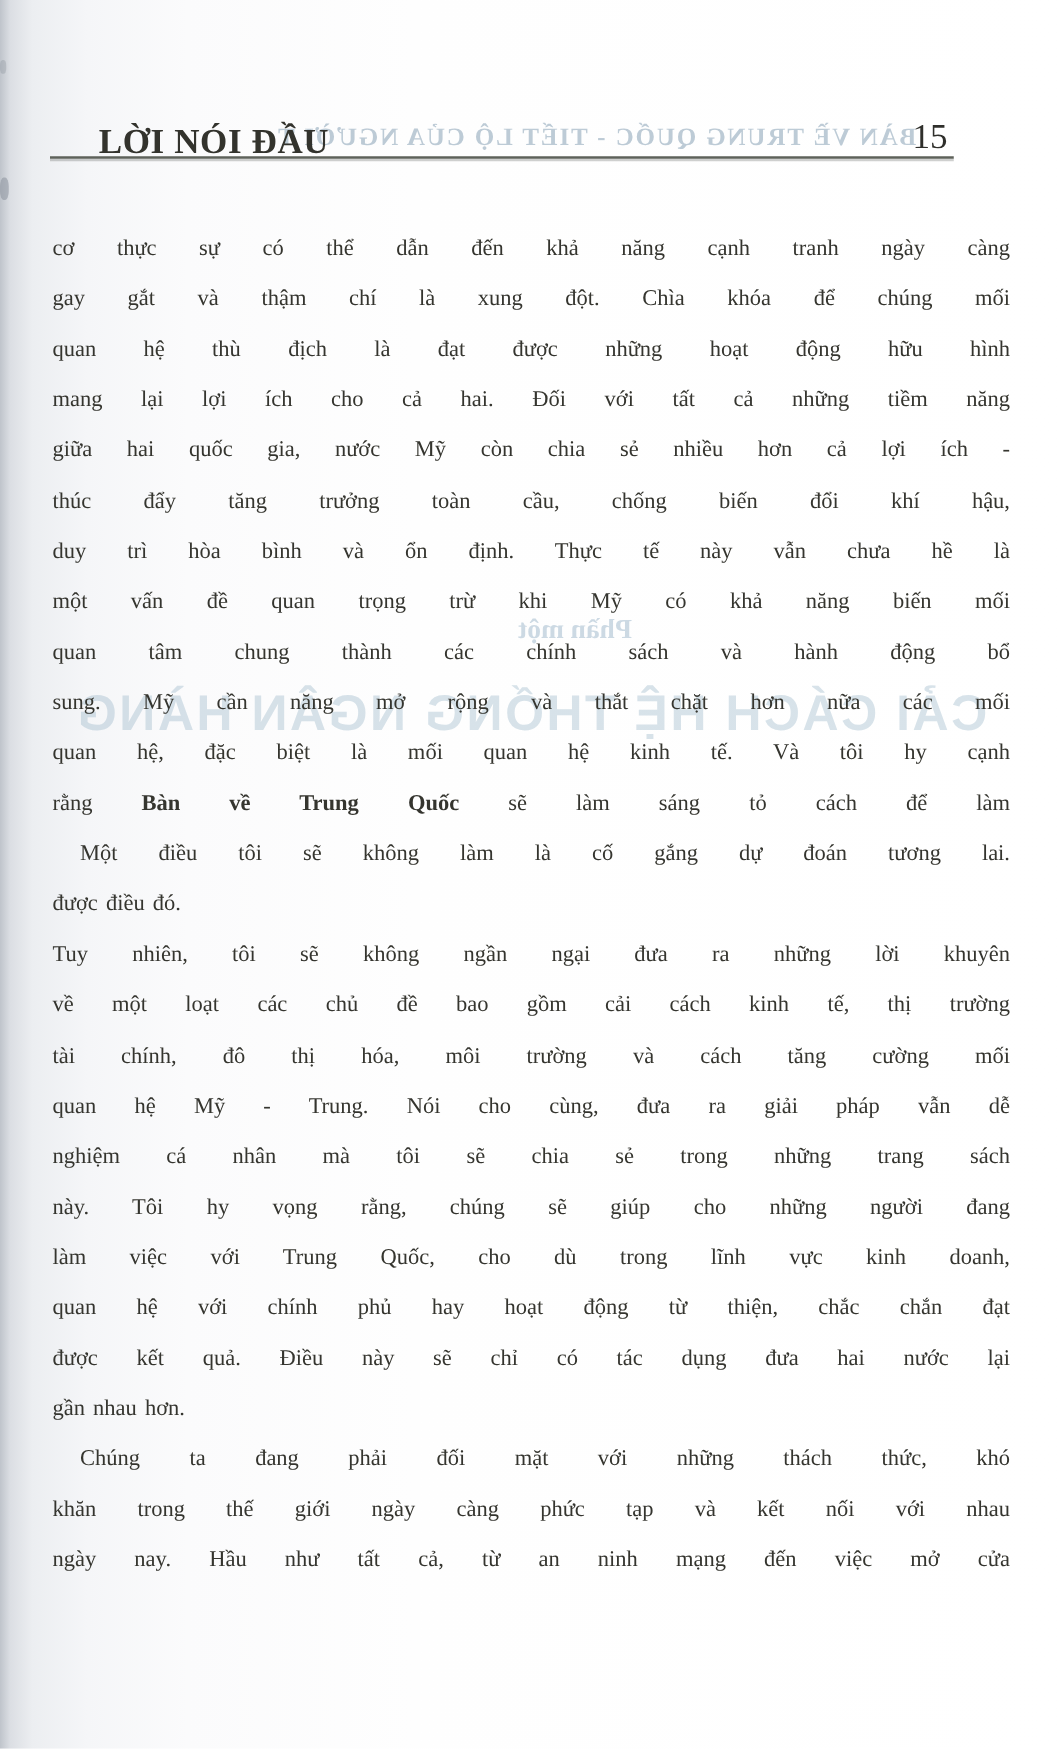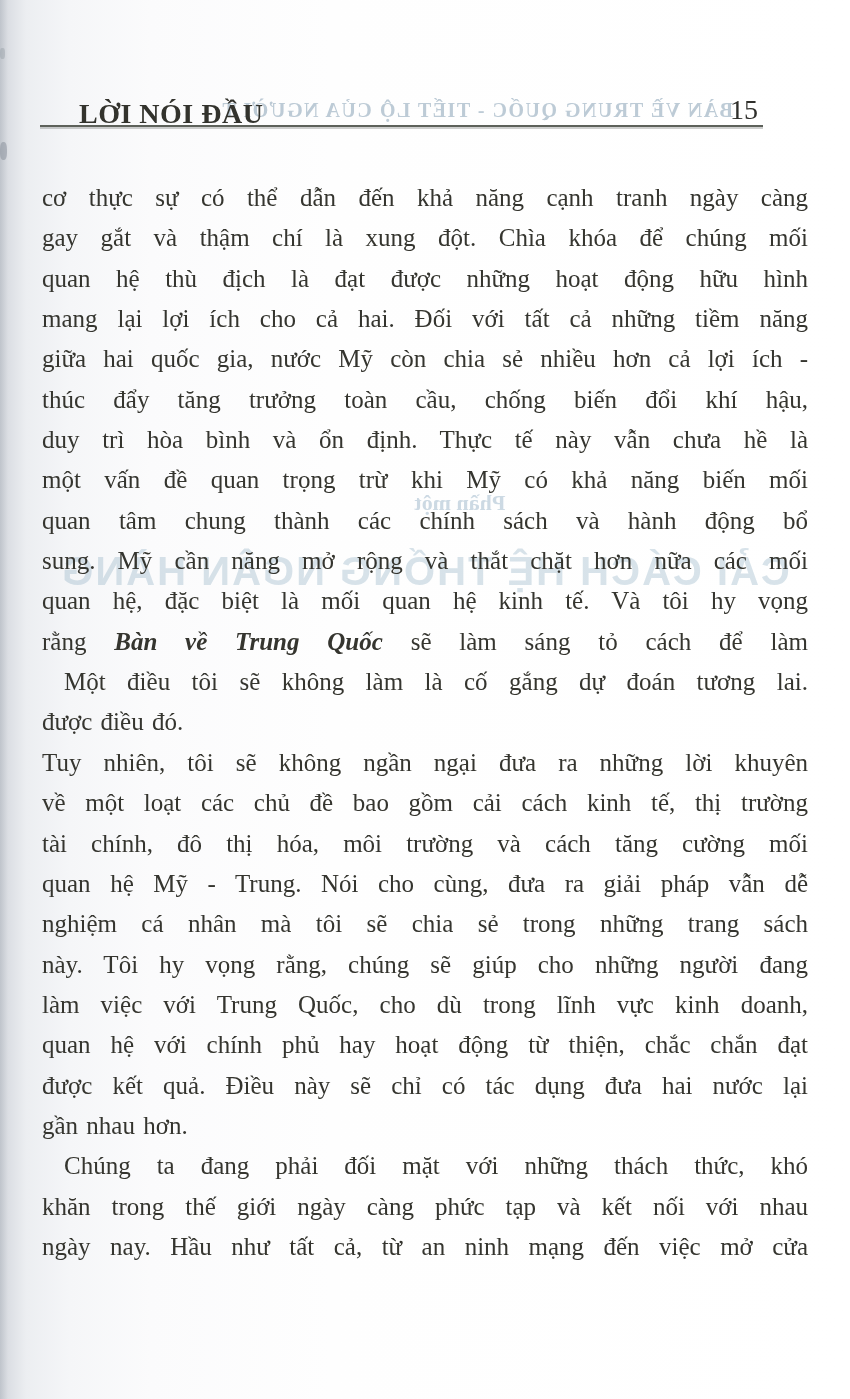--- a/index.html
+++ b/index.html
@@ -81,32 +81,32 @@
     text-align: center;
     white-space: nowrap;
     font-family: "Liberation Sans", sans-serif;
   }
 
   
   .body-text {
     position: absolute;
     left: 42px; top: 178px;
     width: 766px;
-    font-size: 25px;
+    font-size: 18px;
     line-height: 40.35px;
     color: #35352f;
     word-spacing: 2px;
   }
   .line {
     text-align: justify;
     text-align-last: justify;
   }
   .line.end { text-align-last: left; }
   .line.indent { text-indent: 22px; }
-  .em { font-weight: bold; font-style: italic; }
+  .em { font-weight: bold; }
 </style>
 </head>
 <body>
 
 <div class="page">
   <div class="speck s1"></div>
   <div class="speck s2"></div>
 
   <div class="bleed-title">BÀN VỀ TRUNG QUỐC - TIẾT LỘ CỦA NGƯỜI T</div>
 
@@ -124,21 +124,21 @@
       <div class="line"><span>cơ thực sự có thể dẫn đến khả năng cạnh tranh ngày càng</span></div>
       <div class="line"><span>gay gắt và thậm chí là xung đột. Chìa khóa để chúng mối</span></div>
       <div class="line"><span>quan hệ thù địch là đạt được những hoạt động hữu hình</span></div>
       <div class="line"><span>mang lại lợi ích cho cả hai. Đối với tất cả những tiềm năng</span></div>
       <div class="line"><span>giữa hai quốc gia, nước Mỹ còn chia sẻ nhiều hơn cả lợi ích -</span></div>
       <div class="line"><span>thúc đẩy tăng trưởng toàn cầu, chống biến đổi khí hậu,</span></div>
       <div class="line"><span>duy trì hòa bình và ổn định. Thực tế này vẫn chưa hề là</span></div>
       <div class="line"><span>một vấn đề quan trọng trừ khi Mỹ có khả năng biến mối</span></div>
       <div class="line"><span>quan tâm chung thành các chính sách và hành động bổ</span></div>
       <div class="line"><span>sung. Mỹ cần năng mở rộng và thắt chặt hơn nữa các mối</span></div>
-      <div class="line"><span>quan hệ, đặc biệt là mối quan hệ kinh tế. Và tôi hy vọng</span></div>
+      <div class="line"><span>quan hệ, đặc biệt là mối quan hệ kinh tế. Và tôi hy cạnh</span></div>
       <div class="line"><span>rằng </span><span class="em">Bàn về Trung Quốc</span><span> sẽ làm sáng tỏ cách để làm</span></div>
       <div class="line indent"><span>Một điều tôi sẽ không làm là cố gắng dự đoán tương lai.</span></div>
       <div class="line end"><span>được điều đó.</span></div>
       <div class="line"><span>Tuy nhiên, tôi sẽ không ngần ngại đưa ra những lời khuyên</span></div>
       <div class="line"><span>về một loạt các chủ đề bao gồm cải cách kinh tế, thị trường</span></div>
       <div class="line"><span>tài chính, đô thị hóa, môi trường và cách tăng cường mối</span></div>
       <div class="line"><span>quan hệ Mỹ - Trung. Nói cho cùng, đưa ra giải pháp vẫn dễ</span></div>
       <div class="line"><span>nghiệm cá nhân mà tôi sẽ chia sẻ trong những trang sách</span></div>
       <div class="line"><span>này. Tôi hy vọng rằng, chúng sẽ giúp cho những người đang</span></div>
       <div class="line"><span>làm việc với Trung Quốc, cho dù trong lĩnh vực kinh doanh,</span></div>

